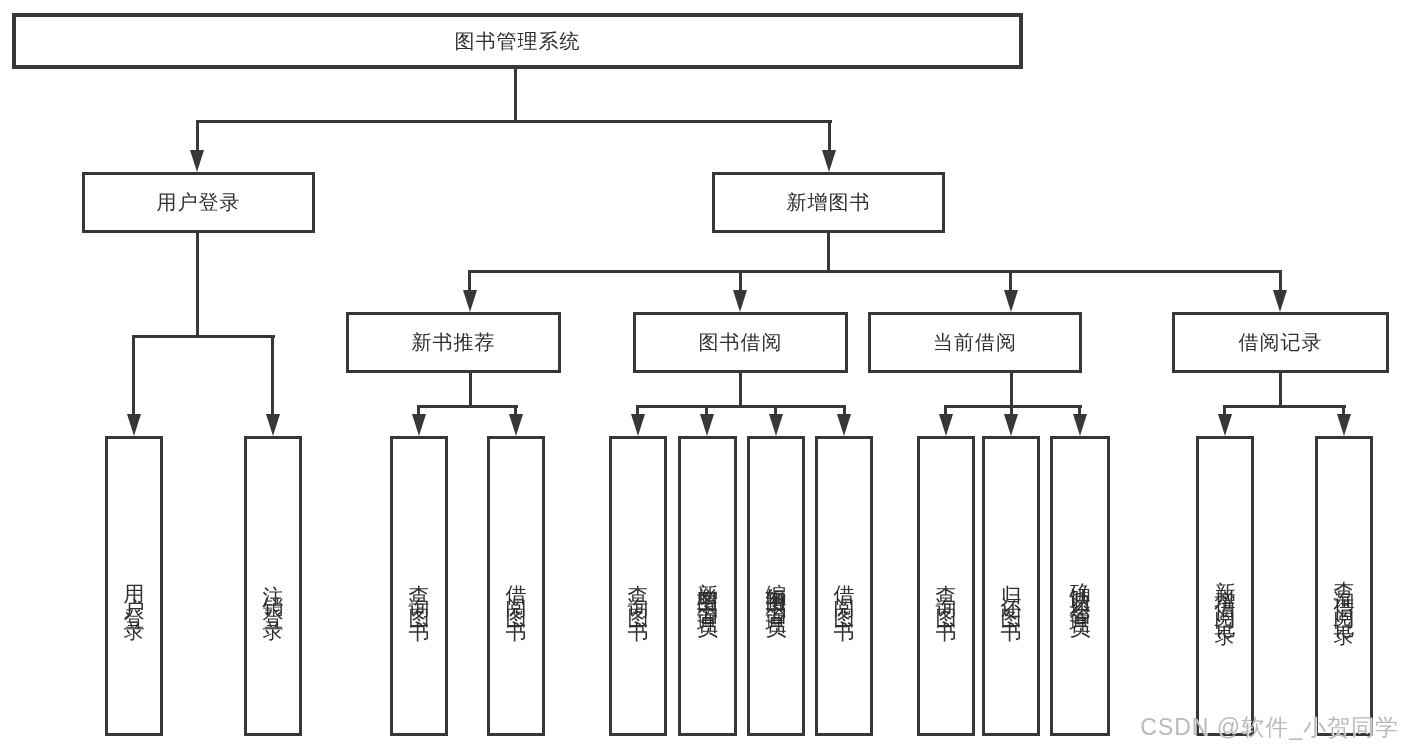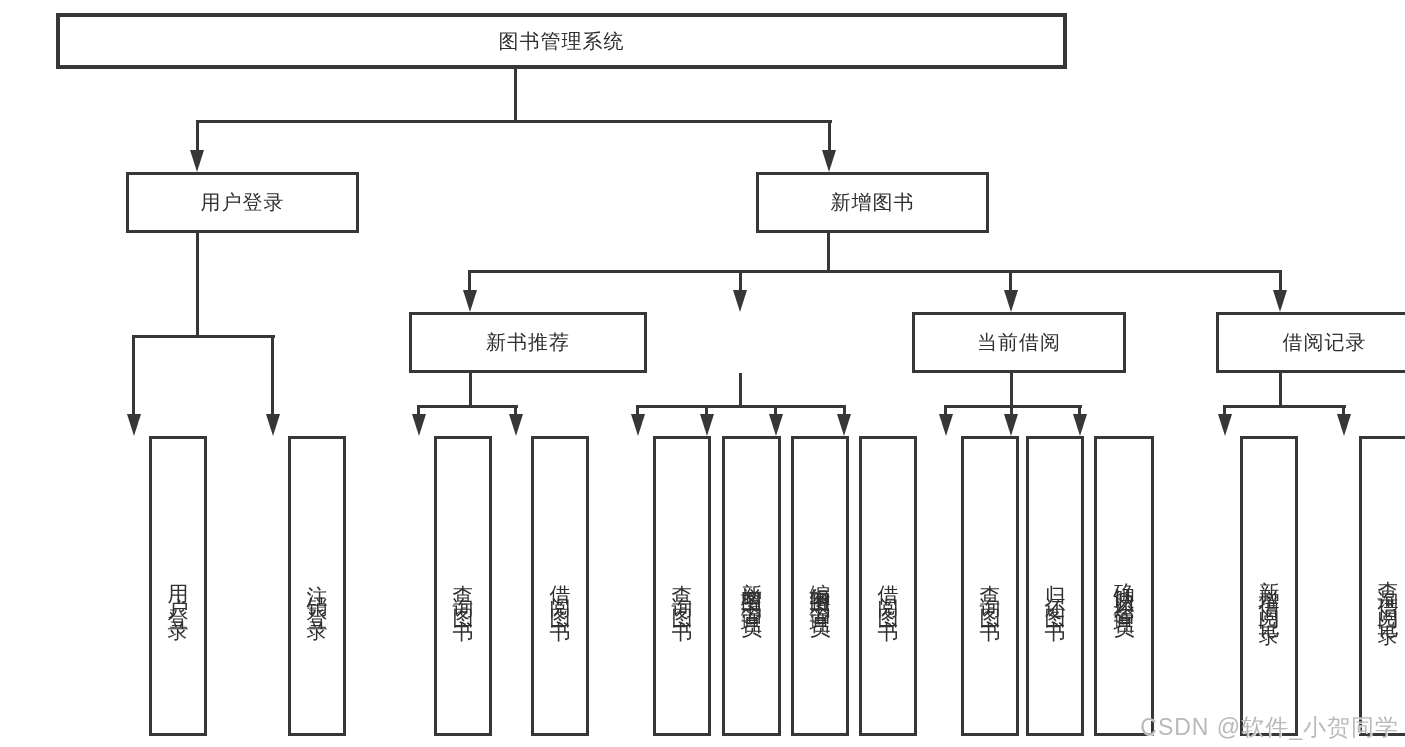--- a/index.html
+++ b/index.html
@@ -5,21 +5,20 @@
   html,body { margin:0; padding:0; background:#ffffff; }
   .canvas {
     position:relative; width:1405px; height:747px; background:#ffffff;
     font-family:"Liberation Sans","DejaVu Sans",sans-serif; color:#2f2f2f;
     overflow:hidden;
   }
   .box {
     position:absolute; box-sizing:border-box; background:#ffffff;
     border:3px solid #373737; display:flex; align-items:center; justify-content:center;
     text-align:center;
-    margin-left:44px;
   }
   .root-box { border-width:4px; }
   .hbox { font-size:20px; letter-spacing:1px; }
   .vbox {
     writing-mode:vertical-rl; text-orientation:mixed;
     font-size:21px;
   }
   .ls-s { letter-spacing:12px; text-indent:12px; }
   .ls-m { letter-spacing:9px;  text-indent:9px; }
   .ls-l { letter-spacing:5px;  text-indent:5px; }
@@ -46,22 +45,25 @@
     <span>图书管理系统</span>
   </div>
 
   <div class="box hbox" style="left:82px;top:172px;width:233px;height:61px">
     <span>用户登录</span>
   </div>
   <div class="box hbox" style="left:712px;top:172px;width:233px;height:61px">
     <span>新增图书</span>
   </div>
 
-  <div class="box hbox" style="left:365px;top:312px;width:238px;height:61px">
+  <div class="box hbox" style="left:346px;top:312px;width:215px;height:61px">
     <span>新书推荐</span>
+  </div>
+  <div class="box hbox" style="left:633px;top:312px;width:215px;height:61px">
+    <span>图书借阅</span>
   </div>
   <div class="box hbox" style="left:868px;top:312px;width:214px;height:61px">
     <span>当前借阅</span>
   </div>
   <div class="box hbox" style="left:1172px;top:312px;width:217px;height:61px">
     <span>借阅记录</span>
   </div>
 
   <div class="box vbox ls-s" style="left:105px;top:436px;width:58px;height:300px">
     <span>用户登录</span>

